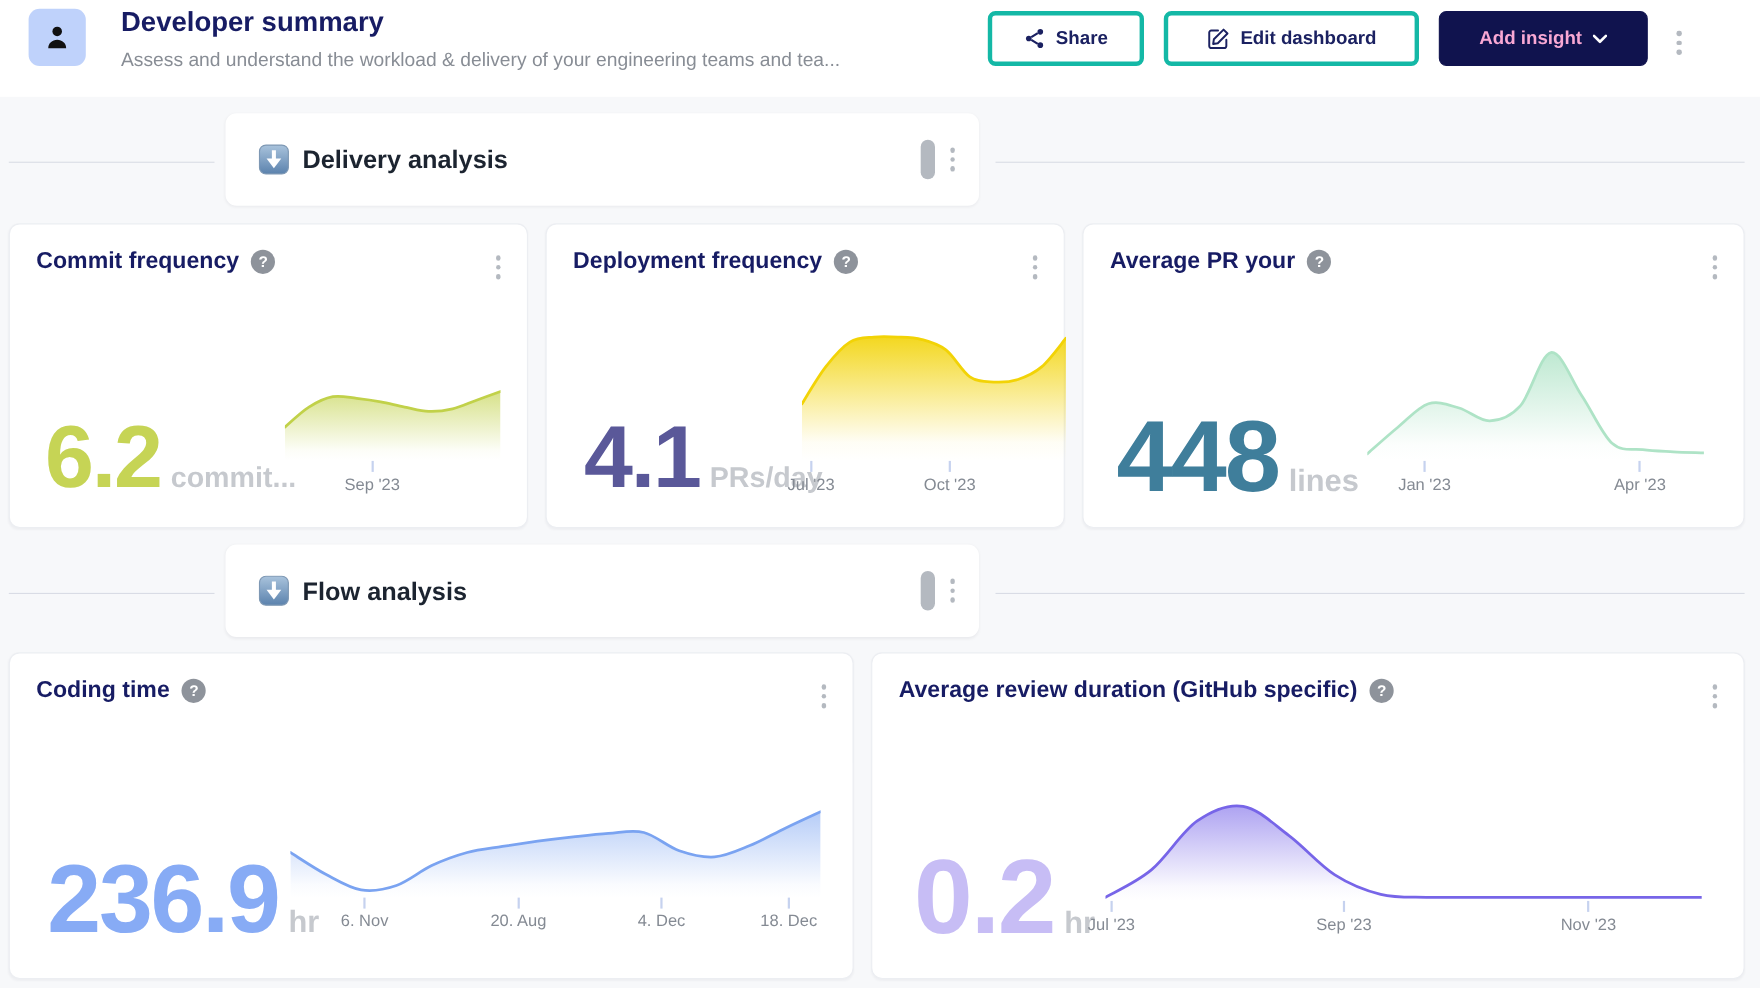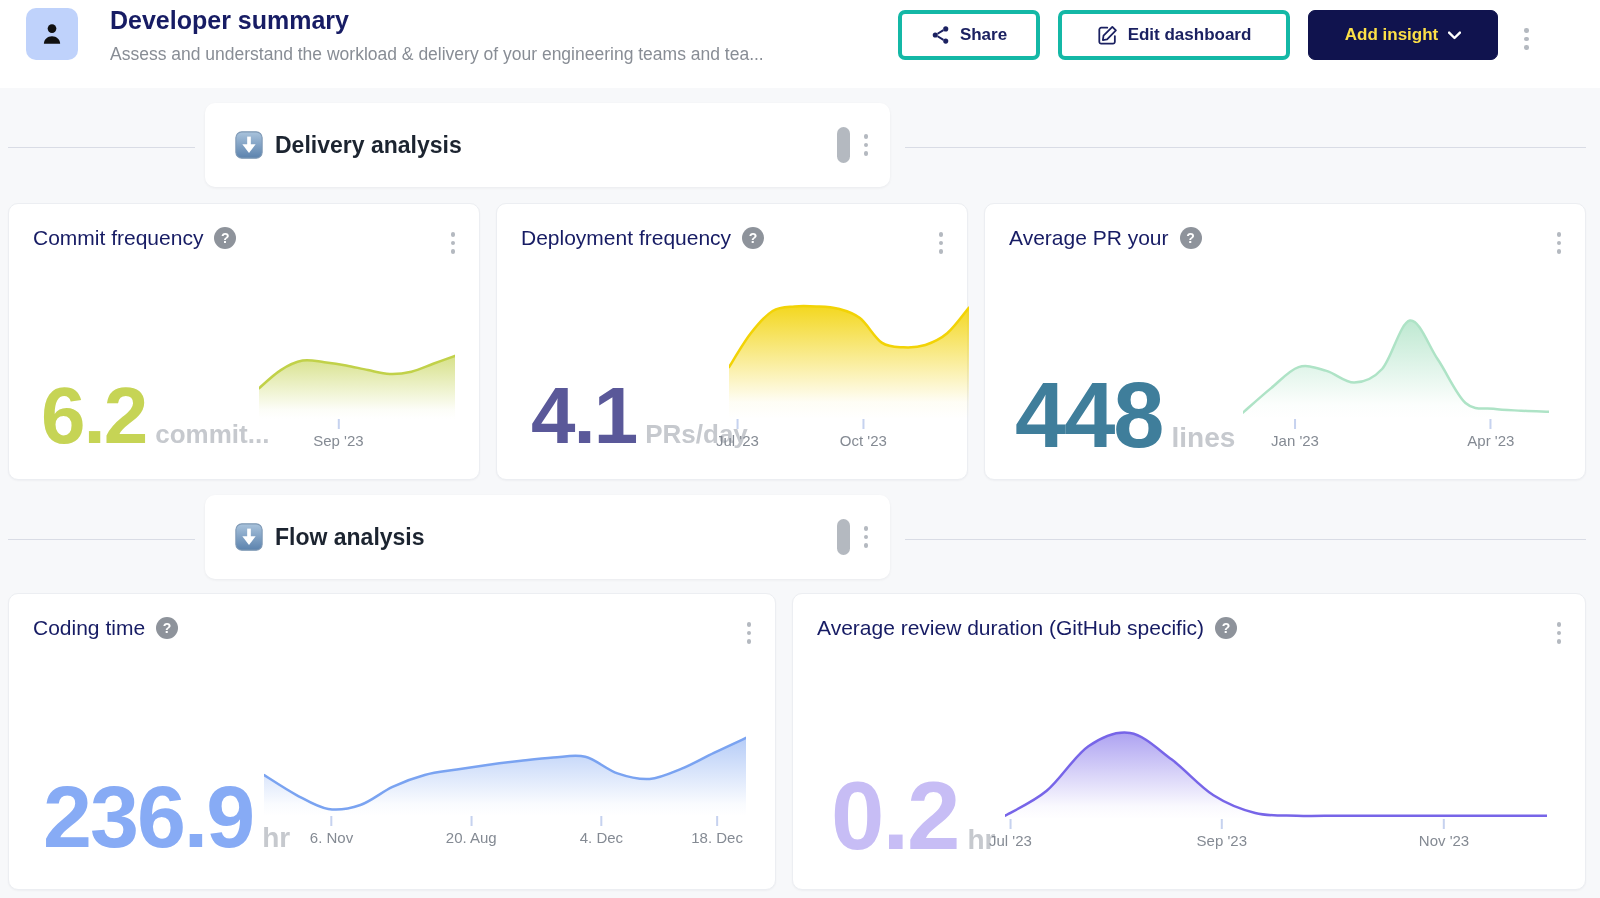--- a/index.html
+++ b/index.html
@@ -8,41 +8,41 @@
 
   
   .topbar { position:absolute; left:0; top:0; width:1600px; height:88px; background:#ffffff; }
   .avatar { position:absolute; left:26px; top:8px; width:52px; height:52px; border-radius:10px;
             background:#bfd2fb; display:flex; align-items:center; justify-content:center; }
   .page-title { position:absolute; left:110px; top:6px; font-size:25px; font-weight:700; color:#171c64; }
   .page-subtitle { position:absolute; left:110px; top:44px; font-size:17.5px; color:#888d95; }
   .btn { position:absolute; top:10px; height:50px; border-radius:7px; display:flex; align-items:center;
          justify-content:center; gap:10px; font-size:17px; font-weight:600; cursor:pointer; }
   .btn.outline { background:#fff; border:4px solid #14b8a6; color:#1b2161; }
-  .btn.solid { background:#10134e; border:1px solid #10134e; color:#fde047; }
+  .btn.solid { background:#10134e; border:1px solid #10134e; color:#f9a8d4; }
   .btn-share { left:898px; width:142px; }
   .btn-edit { left:1058px; width:232px;align-items:center; }
   .btn-add { left:1308px; width:190px; }
   .kebab { display:flex; flex-direction:column; gap:4px; align-items:center; cursor:pointer; }
   .kebab i { width:4.5px; height:4.5px; border-radius:50%; background:#b4b9c0; display:block; }
   .page-kebab { position:absolute; left:1518px; top:22px; padding:6px; }
 
   
   .divider { position:absolute; height:1px; background:#d9dce5; }
   .section-card { position:absolute; left:205px; width:685px; height:84px; background:#ffffff;
                   border-radius:10px; box-shadow:0 1px 3px rgba(16,24,40,.06); display:flex;
                   align-items:center; padding:0 22px 0 30px; }
   .section-title { font-size:23px; font-weight:700; color:#1c2430; margin-left:12px; flex:1; }
   .drag-pill { width:13px; height:36px; border-radius:7px; background:#b4b9c0; margin-right:14px; cursor:grab; }
 
   
   .card { position:absolute; background:#ffffff; border:1px solid #eceef2; border-radius:10px;
           box-shadow:0 1px 2px rgba(16,24,40,.04); }
   .card-head { position:absolute; left:24px; top:22px; display:flex; align-items:center; gap:11px; }
-  .card-title { font-size:21px; font-weight:400; color:#171c64; }
+  .card-title { font-size:21px; font-weight:700; color:#171c64; }
   .help { width:22px; height:22px; border-radius:50%; background:#8e939b; color:#ffffff; font-size:14px;
           font-weight:700; display:flex; align-items:center; justify-content:center; cursor:pointer; }
   .card-kebab { position:absolute; right:20px; top:24px; padding:4px; }
   .bignum { position:absolute; display:flex; align-items:baseline; gap:9px; }
   .bignum .val { font-weight:700; letter-spacing:-2px; line-height:1; }
   .bignum .unit { font-weight:700; color:#c6c9ce; }
   .chart { position:absolute; }
   .ticks { position:absolute; }
   .tick { position:absolute; top:0; transform:translateX(-50%); display:flex; flex-direction:column; align-items:center; }
   .tick .mark { width:2px; height:10px; background:#c6d2ef; }

